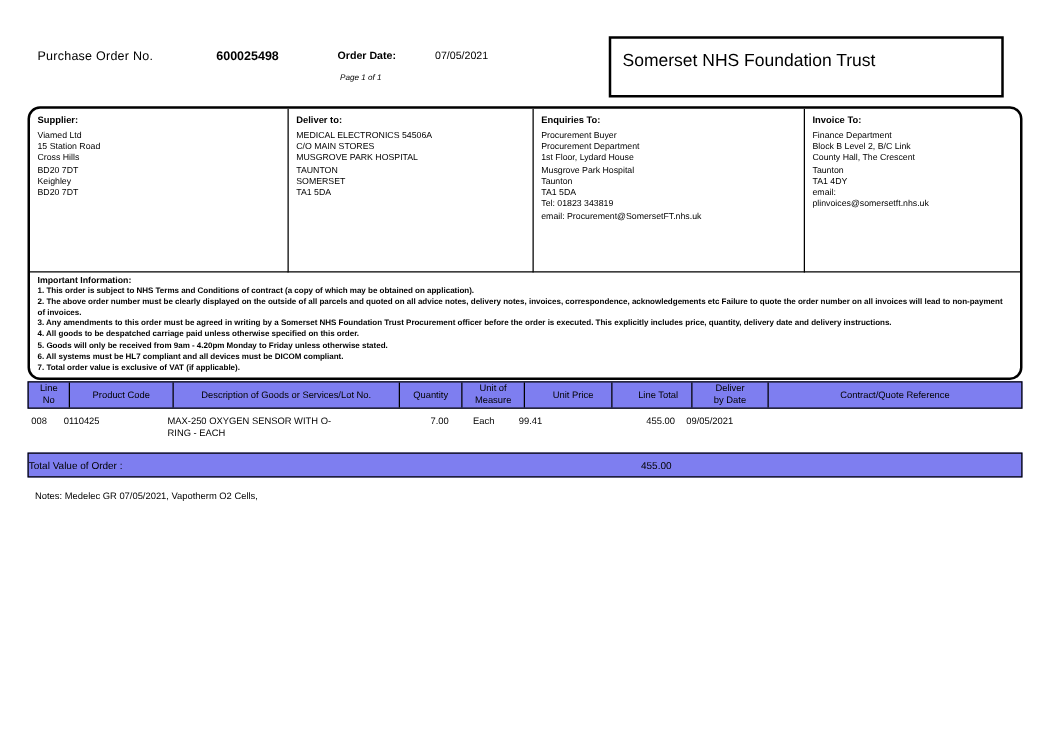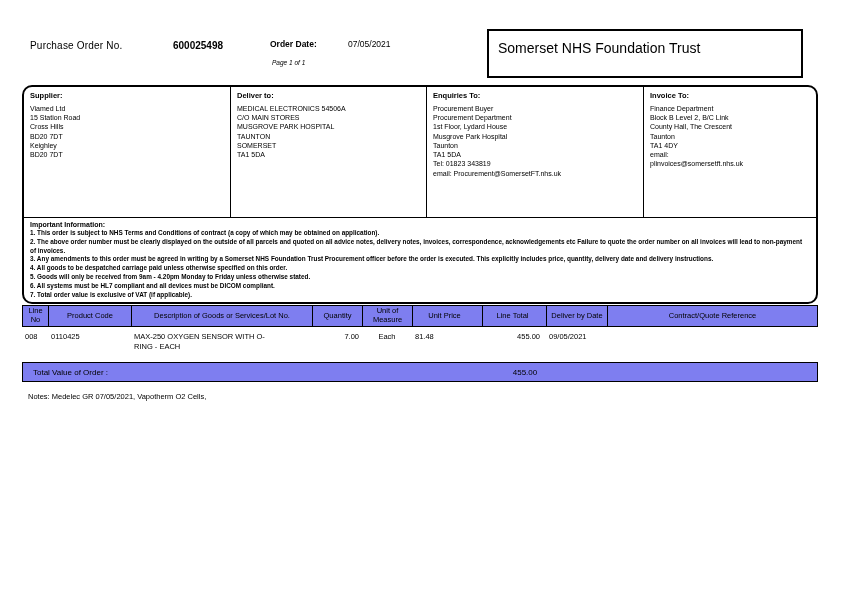--- a/index.html
+++ b/index.html
@@ -39,38 +39,38 @@
   .important { padding:3px 7px 0 6px; }
   .important-title { font-size:7px; font-weight:bold; margin-bottom:1px; }
   .important .list-line { font-size:6.4px; font-weight:bold; line-height:1.38; }
   
   .table-header {
     position:absolute; left:22px; top:305px; width:796px; height:22px;
     display:flex; background:#7e7ef0; border:1px solid #000;
   }
   .th {
     border-right:1px solid #000; display:flex; align-items:center; justify-content:center;
-    text-align:center; font-size:7.5px; line-height:1.15; padding:1px 2px; height:100%;
+    text-align:center; font-size:7.5px; line-height:1.15; padding:1px 16px; height:100%;
   }
   .th:last-child { border-right:none; }
   .data-row { position:absolute; left:22px; top:331px; width:796px; display:flex; font-size:7.5px; line-height:1.35; }
   .td { padding:1px 3px; }
   .c0 { width:26px; }  .c1 { width:83px; } .c2 { width:181px; }
   .c3 { width:50px; text-align:right; } .c4 { width:50px; text-align:center; }
   .c5 { width:70px; padding-right:8px; }
   .c6 { width:64px; text-align:right; padding-right:6px; }
   .c7 { width:61px; } .c8 { flex:1; }
   .td.c2 { padding-right:40px; }
   
   .total-bar {
     position:absolute; left:22px; top:362px; width:796px; height:20px;
     background:#7e7ef0; border:1px solid #000; display:flex; align-items:center;
     font-size:8px;
   }
-  .total-label { padding-left:10px; }
+  .total-label { padding-left:0; }
   .total-value { position:absolute; left:462px; width:80px; text-align:center; }
   
   .notes { position:absolute; left:28px; top:392px; font-size:7.5px; }
 </style>
 </head>
 <body>
 
 <div class="page">
 
   <div class="po-label">Purchase Order No.</div>
@@ -157,21 +157,21 @@
     <div class="th c7">Deliver by Date</div>
     <div class="th c8">Contract/Quote Reference</div>
   </div>
 
   <div class="data-row">
     <div class="td c0">008</div>
     <div class="td c1">0110425</div>
     <div class="td c2">MAX-250 OXYGEN SENSOR WITH O-RING - EACH</div>
     <div class="td c3">7.00</div>
     <div class="td c4">Each</div>
-    <div class="td c5">81.48</div>
+    <div class="td c5">99.41</div>
     <div class="td c6">455.00</div>
     <div class="td c7">09/05/2021</div>
     <div class="td c8"></div>
   </div>
 
   <div class="total-bar">
     <span class="total-label">Total Value of Order :</span>
     <span class="total-value">455.00</span>
   </div>
 

